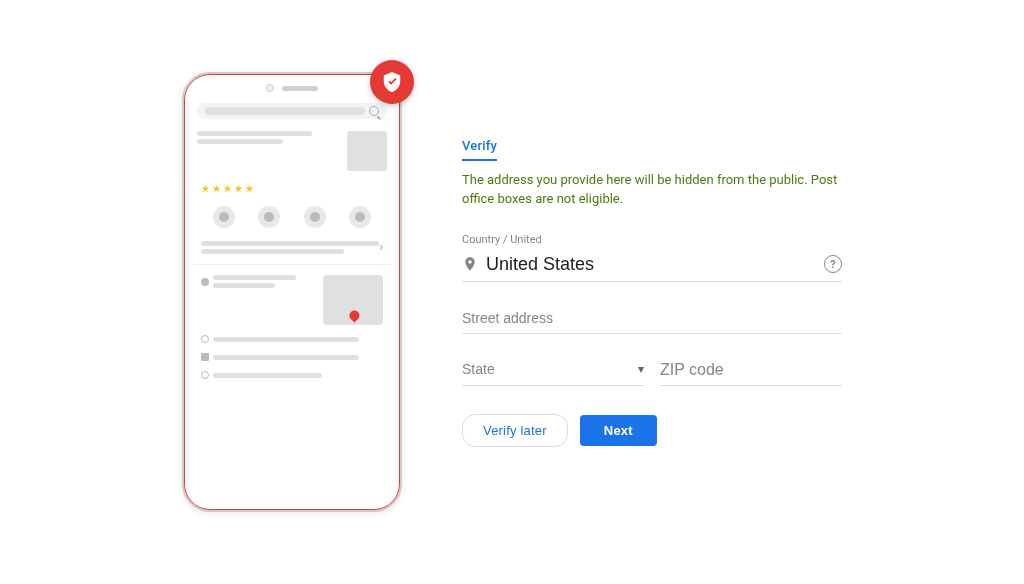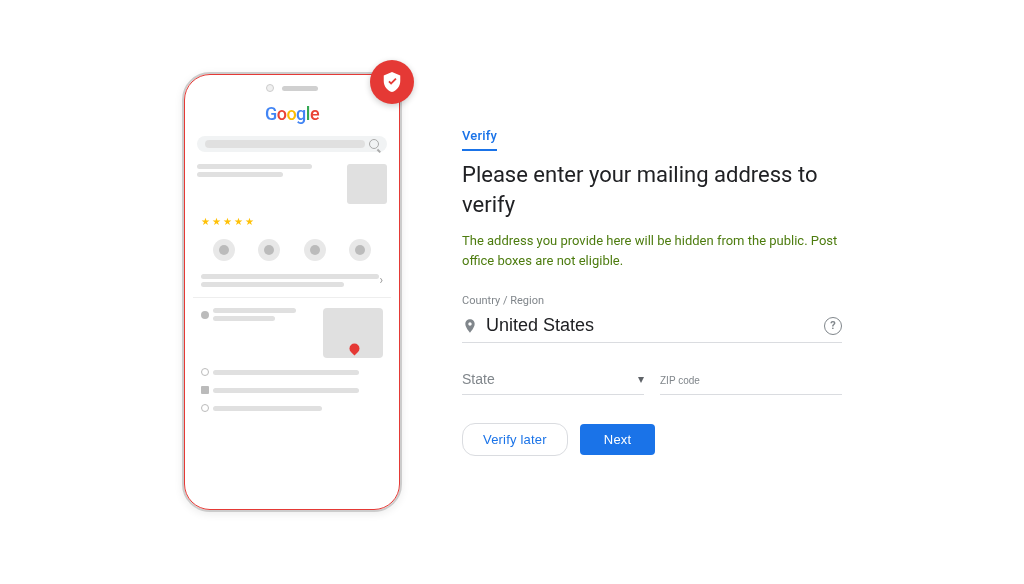--- a/index.html
+++ b/index.html
@@ -394,21 +394,21 @@
     }
     .zip-field {
       flex: 1;
       border-bottom: 1px solid #dadce0;
       padding: 6px 0;
     }
     .zip-input {
       width: 100%;
       border: none;
       outline: none;
-      font-size: 10px;
+      font-size: 16px;
       color: #80868b;
       background: transparent;
     }
     .zip-input::placeholder { color: #80868b; }
 
     .form-actions {
       display: flex;
       align-items: center;
       gap: 12px;
       margin-top: 28px;
@@ -424,42 +424,39 @@
       cursor: pointer;
       letter-spacing: 0.2px;
     }
     .btn-primary {
       padding: 8px 24px;
       border: none;
       border-radius: 4px;
       background: #1a73e8;
       color: #fff;
       font-size: 13px;
-      font-weight: 400;
+      font-weight: 700;
       cursor: pointer;
       letter-spacing: 0.2px;
     }
   </style>
 </head>
 <body>
 
 <div class="container">
 
   <div class="phone-mockup">
     <div class="phone-outer">
       <div class="phone-speaker">
         <div class="phone-camera"></div>
         <div class="phone-bar"></div>
       </div>
       <div class="phone-inner">
         <div class="phone-content">
 
-          <div class="google-logo">
-            <span class="g-blue">G</span><span class="g-red">o</span><span class="g-yellow">o</span><span class="g-blue">g</span><span class="g-green">l</span><span class="g-red">e</span>
-          </div>
 
           <div class="phone-search">
             <div class="phone-search-bar"></div>
             <div class="phone-search-icon"></div>
           </div>
 
           <div style="display:flex; gap:6px; padding: 0 4px; margin-bottom:4px;">
             <div style="flex:1; display:flex; flex-direction:column; gap:3px;">
               <div class="phone-line medium"></div>
               <div class="phone-line short"></div>
@@ -537,35 +534,39 @@
       </svg>
     </div>
   </div>
 
   <div class="form-side">
 
     <div class="tab-bar">
       <div class="tab-item">Verify</div>
     </div>
 
-    <h2 class="form-title">Please enter your mailing address to verify</h2>
 
     <p class="form-desc">The address you provide here will be hidden from the public. Post office boxes are not eligible.</p>
 
     <div class="field-group">
-      <span class="field-label">Country / Region</span>
+      <span class="field-label">Country / United</span>
       <div class="field-row">
         <svg class="location-icon-svg" viewBox="0 0 24 24" fill="#80868b">
           <path d="M12 2C8.13 2 5 5.13 5 9c0 5.25 7 13 7 13s7-7.75 7-13c0-3.87-3.13-7-7-7zm0 9.5c-1.38 0-2.5-1.12-2.5-2.5s1.12-2.5 2.5-2.5 2.5 1.12 2.5 2.5-1.12 2.5-2.5 2.5z"></path>
         </svg>
         <input class="field-input" type="text" value="United States" readonly="" style="">
         <div class="help-icon">?</div>
       </div>
     </div>
 
+    <div class="field-group">
+      <div class="simple-field">
+        <input class="simple-input" type="text" placeholder="Street address" style="">
+      </div>
+    </div>
 
 
     <div class="state-zip-row">
       <div class="state-field">
         <select class="state-select">
           <option value="">State</option>
         </select>
         <span class="dropdown-arrow">▾</span>
       </div>
       <div class="zip-field">

